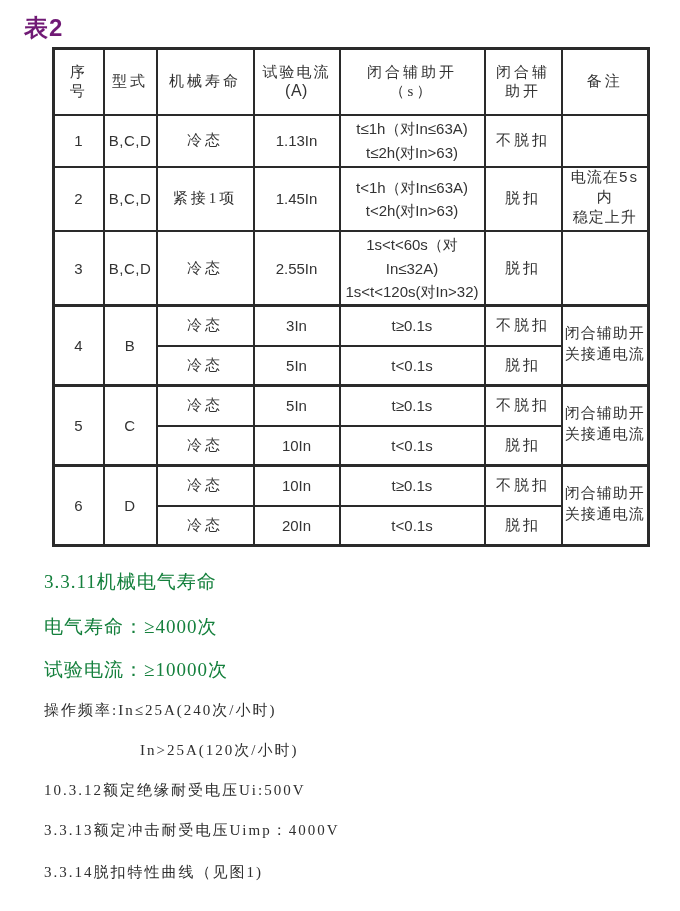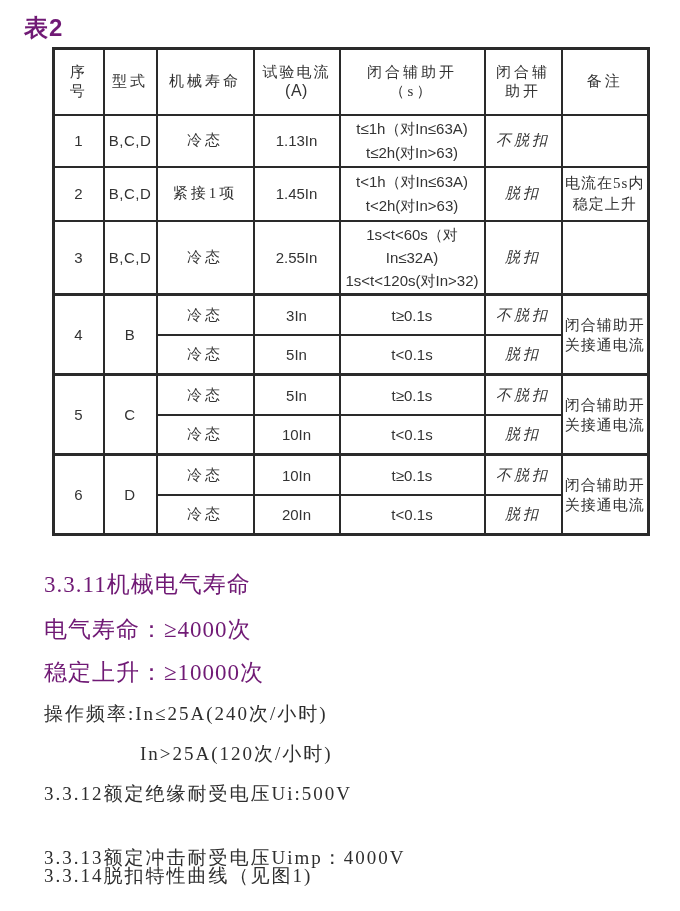--- a/index.html
+++ b/index.html
@@ -53,37 +53,37 @@
   td.time-l {
     text-align: left;
     padding-left: 6px;
     font-size: 13px;
     line-height: 1.55;
   }
   td.time-c { font-size: 12.5px; }
   td.note {
     font-size: 12px;
     line-height: 1.35;
-    font-family: Liberation Serif, serif;
+    font-family: Liberation Mono, monospace;
     letter-spacing: 1px;
     color: #3a3a3a;
     margin-left: 18px;
   }
-  td.result { font-size: 16px; font-style: italic; }
+  td.result { font-size: 16px; }
   tr.major td { border-top-width: 3px; }
 
   .textblock div { position: absolute; left: 44px; white-space: nowrap; }
   .t-big {
-    font-size: 23px;
+    font-size: 19px;
     font-family: "Liberation Serif", serif;
     letter-spacing: 1px;
-    color: #701a75;
+    color: #15803d;
   }
   .t-serif {
-    font-size: 19px;
+    font-size: 15px;
     font-family: "Liberation Serif", serif;
     letter-spacing: 2px;
     color: #2e2e2e;
   }
   .indent { left: 140px !important; }
 </style>
 </head>
 <body>
 
 <div class="page">
@@ -217,21 +217,21 @@
         <td class="cur">20In</td>
         <td class="time-c">t&lt;0.1s</td>
         <td class="cn result">脱扣</td>
       </tr>
     </tbody>
   </table>
 
   <div class="textblock">
     <div class="t-big" style="top:569px;">3.3.11机械电气寿命</div>
     <div class="t-big" style="top:614px;">电气寿命：≥4000次</div>
-    <div class="t-big" style="top:657px;">稳定上升：≥10000次</div>
+    <div class="t-big" style="top:657px;">试验电流：≥10000次</div>
     <div class="t-serif" style="top:701px;">操作频率:In≤25A(240次/小时)</div>
     <div class="t-serif indent" style="top:741px;font-family:Liberation Serif, serif;">In&gt;25A(120次/小时)</div>
-    <div class="t-serif" style="top:781px;">3.3.12额定绝缘耐受电压Ui:500V</div>
-    <div class="t-serif" style="top:845px;">3.3.13额定冲击耐受电压Uimp：4000V</div>
+    <div class="t-serif" style="top:781px;">10.3.12额定绝缘耐受电压Ui:500V</div>
+    <div class="t-serif" style="top:821px;">3.3.13额定冲击耐受电压Uimp：4000V</div>
     <div class="t-serif" style="top:863px;text-align:center;">3.3.14脱扣特性曲线（见图1)</div>
   </div>
 
 </div>
 
 </body></html>

